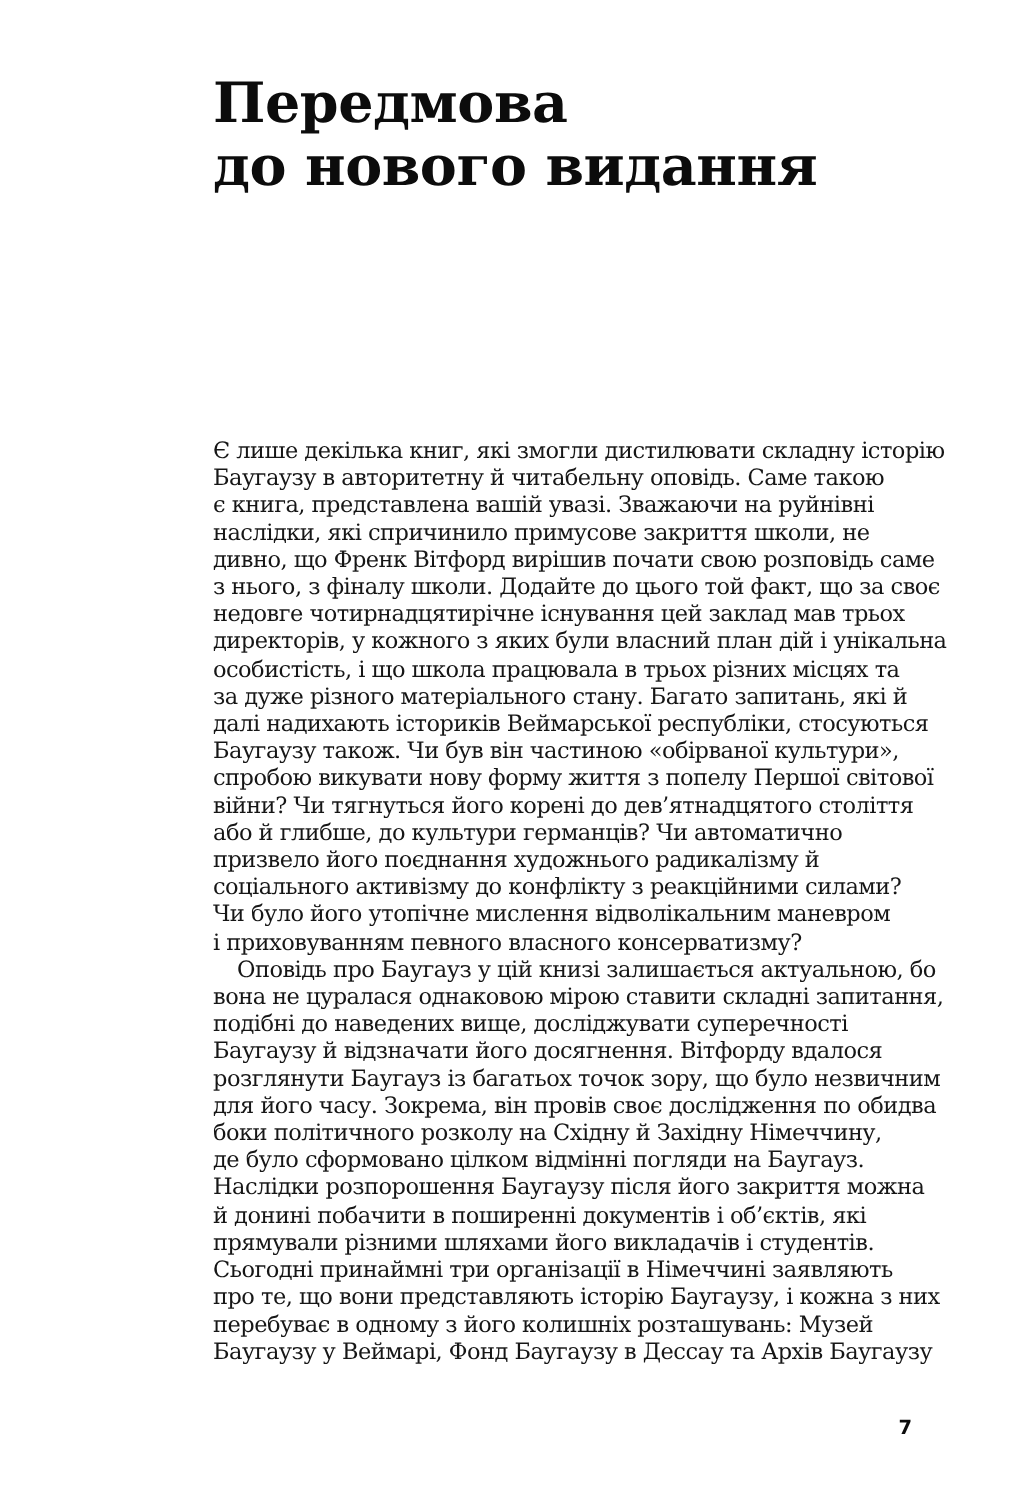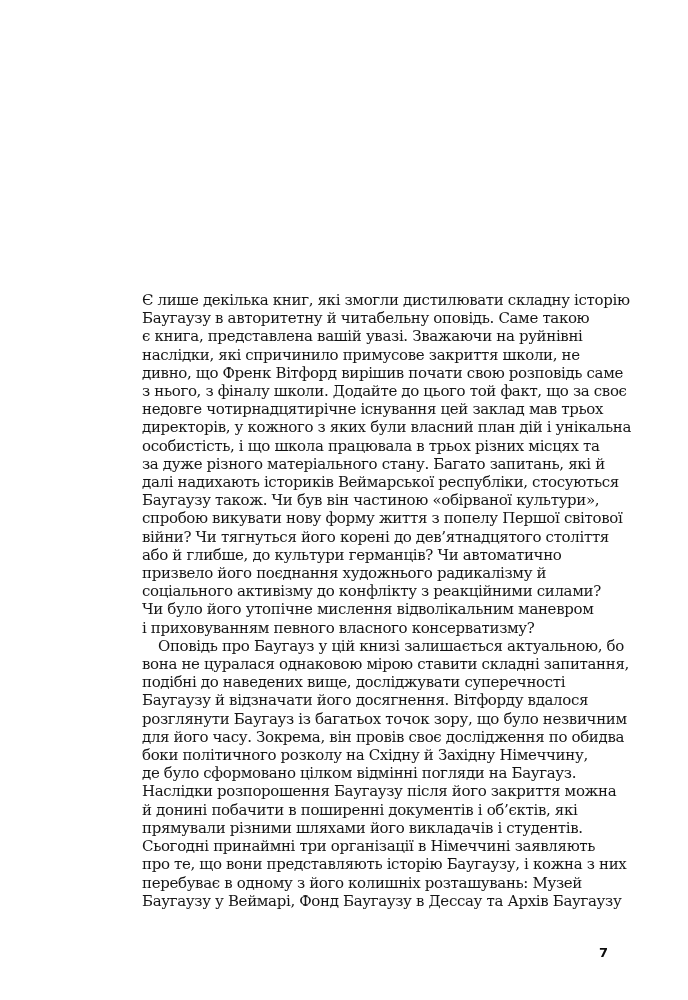--- a/index.html
+++ b/index.html
@@ -57,20 +57,22 @@
     font-weight: 700;
     font-size: 13px;
     line-height: 13px;
     color: #0c0c0c;
   }
 </style>
 </head>
 <body>
 
 <div class="page">
+  <h1 class="title">Передмова
+до нового видання</h1>
 
   <div class="body-text">
     <p class="para">Є лише декілька книг, які змогли дистилювати складну історію
 Баугаузу в авторитетну й читабельну оповідь. Саме такою
 є книга, представлена вашій увазі. Зважаючи на руйнівні
 наслідки, які спричинило примусове закриття школи, не
 дивно, що Френк Вітфорд вирішив почати свою розповідь саме
 з нього, з фіналу школи. Додайте до цього той факт, що за своє
 недовге чотирнадцятирічне існування цей заклад мав трьох
 директорів, у кожного з яких були власний план дій і унікальна

